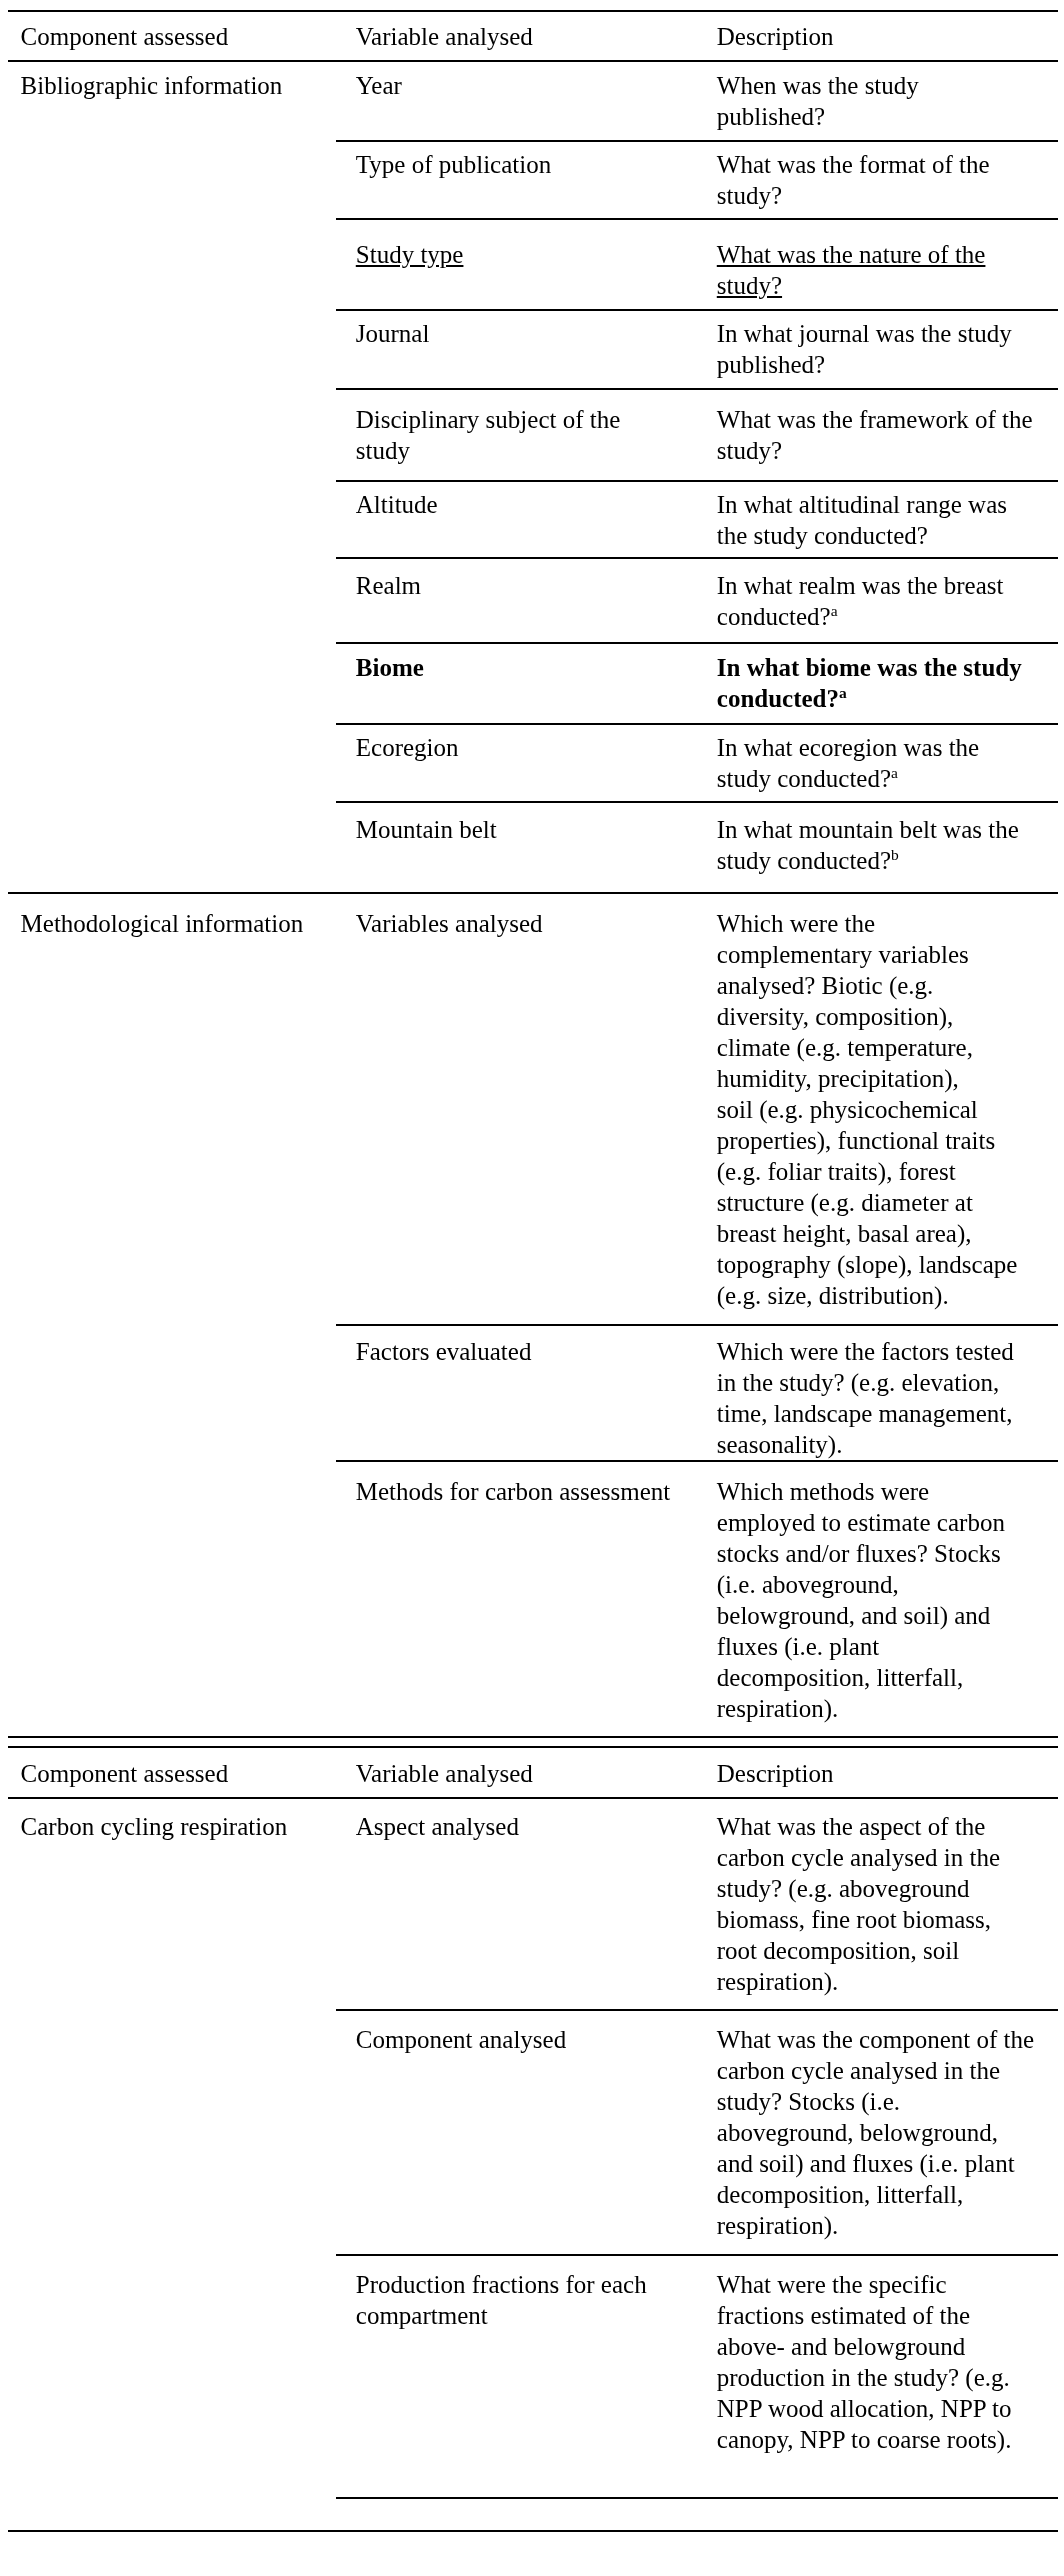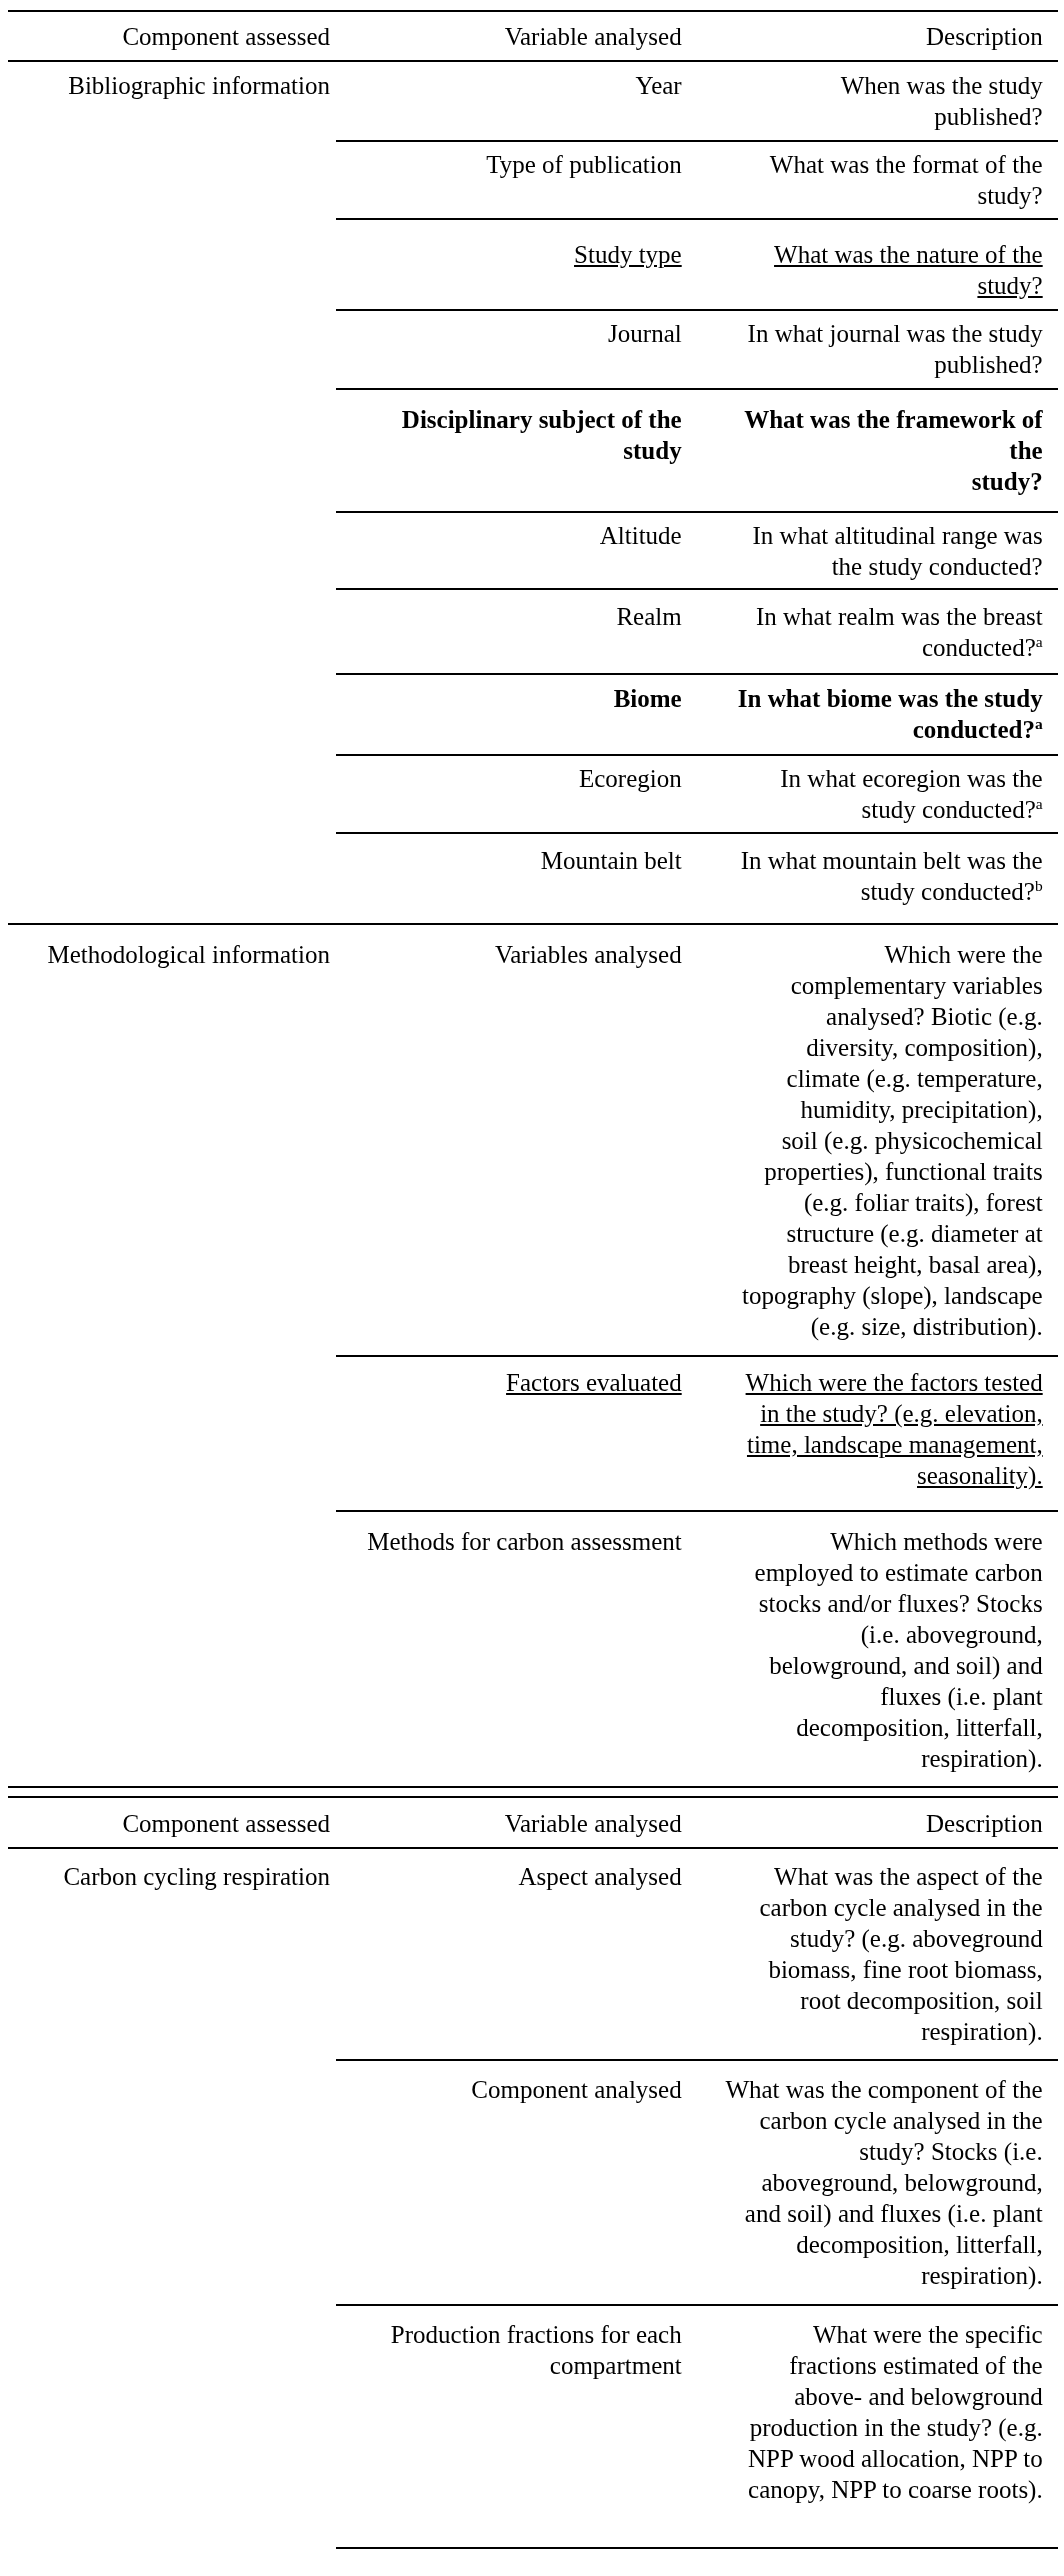--- a/index.html
+++ b/index.html
@@ -21,48 +21,48 @@
     width: 1049px;
     border-top: 2.1px solid #000;
     border-bottom: 2.1px solid #000;
   }
   table.tbl.part2 { margin-top: 8.2px; border-bottom: 2.6px solid #000; }
   col.c1 { width: 328px; }
   col.c2 { width: 361px; }
   col.c3 { width: 361px; }
   th, td {
     vertical-align: top;
-    text-align: right;
+    text-align: left;
     font-weight: normal;
     padding: 0;
   }
   th.comp, td.comp { padding-left: 12.4px; padding-right: 6.2px; }
   th.var,  td.var  { padding-left: 19.6px; padding-right: 15.5px; }
   th.desc, td.desc { padding-left: 19.6px; padding-right: 15.5px; }
   tr.header-row th { border-bottom: 2.6px solid #000; padding-top: 9.3px; padding-bottom: 8.2px; }
   tr.sec-start td { border-top: 2.1px solid #000; }
   tr.sub td.var, tr.sub td.desc { border-top: 2.1px solid #000; }
   td.desc .d { white-space: pre-line; }
   td.var .d  { white-space: pre-line; }
   sup.fn { font-size: 15.5px; line-height: 0; vertical-align: 9.3px; letter-spacing: 0; }
 
   
   tr.r-year    td { padding-top: 8.2px; padding-bottom: 7.7px; }
   tr.r-type    td { padding-top: 7.2px; padding-bottom: 6.2px; }
   tr.r-stype   td { padding-top: 19px; padding-bottom: 8.2px; text-decoration: underline; }
   tr.r-journal td { padding-top: 7.7px; padding-bottom: 7.2px; }
-  tr.r-disc    td { padding-top: 14px; padding-bottom: 14px; font-weight: bold; }
+  tr.r-disc    td { padding-top: 14px; padding-bottom: 14px; }
   tr.r-site    td { padding-top: 7.2px; padding-bottom: 6.7px; }
   tr.r-alt     td { padding-top: 7.2px; padding-bottom: 6.7px; }
   tr.r-realm   td { padding-top: 10.3px; padding-bottom: 9.8px; }
   tr.r-biome   td { padding-top: 8.8px; padding-bottom: 8.2px; font-weight: bold; }
   tr.r-eco     td { padding-top: 7.7px; padding-bottom: 7px; }
   tr.r-mtn     td { padding-top: 10.3px; padding-bottom: 16px; }
   tr.r-vars    td { padding-top: 14px; padding-bottom: 13.4px; }
-  tr.r-factors td { padding-top: 10.3px; padding-bottom: 19px; text-decoration: underline; }
+  tr.r-factors td { padding-top: 10.3px; padding-bottom: 0; }
   tr.r-methods td { padding-top: 14px; padding-bottom: 12px; }
   tr.r-aspect  td { padding-top: 12.4px; padding-bottom: 12px; }
   tr.r-compan  td { padding-top: 13px; padding-bottom: 12.4px; }
   tr.r-fracs   td { padding-top: 13px; padding-bottom: 42px; }
   tr.r-ecosys  td { padding-top: 13px; padding-bottom: 18px; }
 </style>
 </head>
 <body>
 
 <div class="page">

